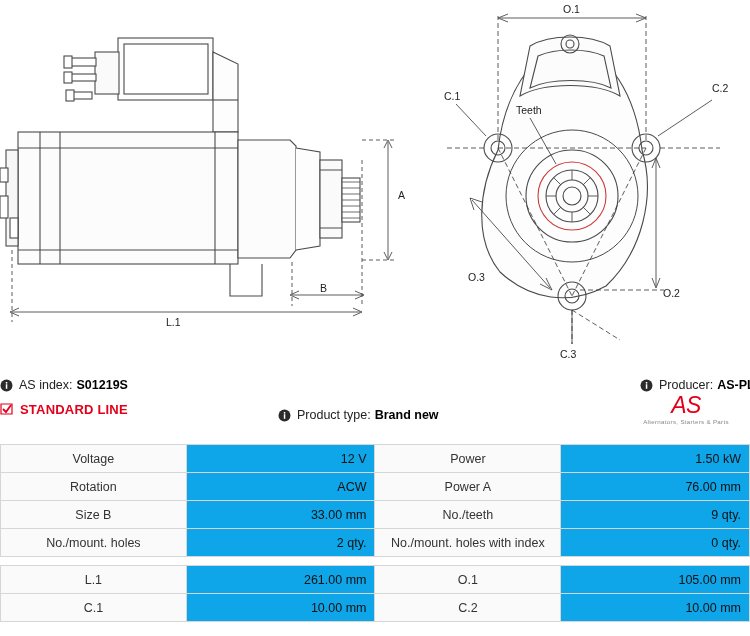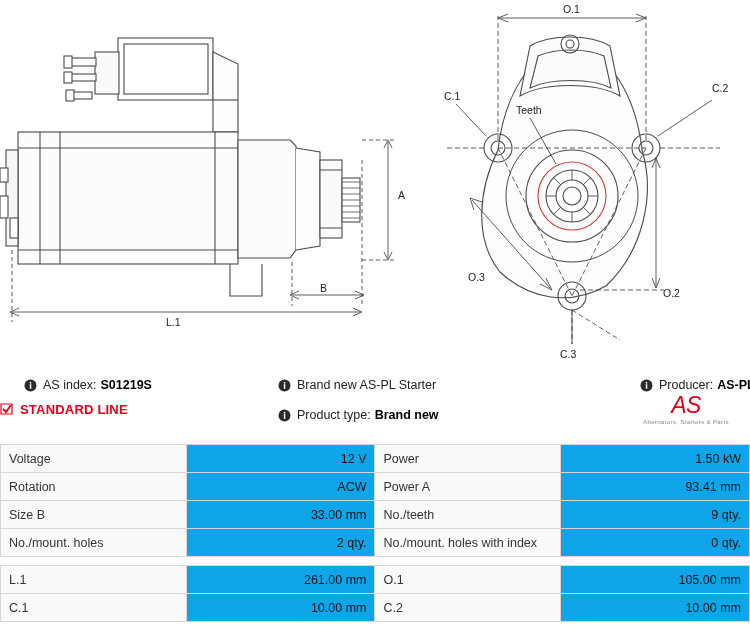--- a/index.html
+++ b/index.html
@@ -106,21 +106,21 @@
     font-size: 12.5px;
   }
   .spec-table td {
     border: 1px solid #d6d6d6;
     padding: 5px 8px;
     height: 28px;
     vertical-align: middle;
   }
   .spec-table td.k {
     width: 186px;
-    text-align: left;
+    text-align: center;
     color: #333;
     background: #fafafa;
   }
   .spec-table td.v {
     width: 189px;
     text-align: right;
     color: #111;
     background: #0ea5e9;
   }
   .spec-table tr.spacer td {
@@ -294,42 +294,32 @@
 
       <g stroke="#333" stroke-width="0.8" fill="none">
         <path d="M110 118 L136 164"></path>
       </g>
       <text class="dim-label" x="96" y="114">Teeth</text>
     </svg>
   </div>
 
   <div class="info-block">
 
-    <div class="info-row" style="left:0; top:8px;margin-left:24px;">
+    <div class="info-row" style="left:0; top:8px;">
       <span class="info-icon">
         <svg width="13" height="13" viewBox="0 0 13 13">
             <circle cx="6.5" cy="6.5" r="6" fill="#2b2b2b"></circle>
             <rect x="5.8" y="5.2" width="1.5" height="4.6" fill="#fff"></rect>
             <rect x="5.8" y="3" width="1.5" height="1.6" fill="#fff"></rect>
           </svg>
       </span>
       <span class="info-label">AS index:</span>
       <span class="info-value">S01219S</span>
     </div>
 
-    <div class="info-row" style="left:278px; top:8px;">
-      <span class="info-icon">
-        <svg width="13" height="13" viewBox="0 0 13 13">
-            <circle cx="6.5" cy="6.5" r="6" fill="#2b2b2b"></circle>
-            <rect x="5.8" y="5.2" width="1.5" height="4.6" fill="#fff"></rect>
-            <rect x="5.8" y="3" width="1.5" height="1.6" fill="#fff"></rect>
-          </svg>
-      </span>
-      <span class="info-label">Brand new AS-PL Starter</span>
-    </div>
 
     <div class="info-row" style="left:640px; top:8px;">
       <span class="info-icon">
         <svg width="13" height="13" viewBox="0 0 13 13">
             <circle cx="6.5" cy="6.5" r="6" fill="#2b2b2b"></circle>
             <rect x="5.8" y="5.2" width="1.5" height="4.6" fill="#fff"></rect>
             <rect x="5.8" y="3" width="1.5" height="1.6" fill="#fff"></rect>
           </svg>
       </span>
       <span class="info-label">Producer:</span>
@@ -369,21 +359,21 @@
       <tr>
         <td class="k">Voltage</td>
         <td class="v">12 V</td>
         <td class="k">Power</td>
         <td class="v">1.50 kW</td>
       </tr>
       <tr>
         <td class="k">Rotation</td>
         <td class="v">ACW</td>
         <td class="k">Power A</td>
-        <td class="v">93.41 mm</td>
+        <td class="v">76.00 mm</td>
       </tr>
       <tr>
         <td class="k">Size B</td>
         <td class="v">33.00 mm</td>
         <td class="k">No./teeth</td>
         <td class="v">9 qty.</td>
       </tr>
       <tr>
         <td class="k">No./mount. holes</td>
         <td class="v">2 qty.</td>

